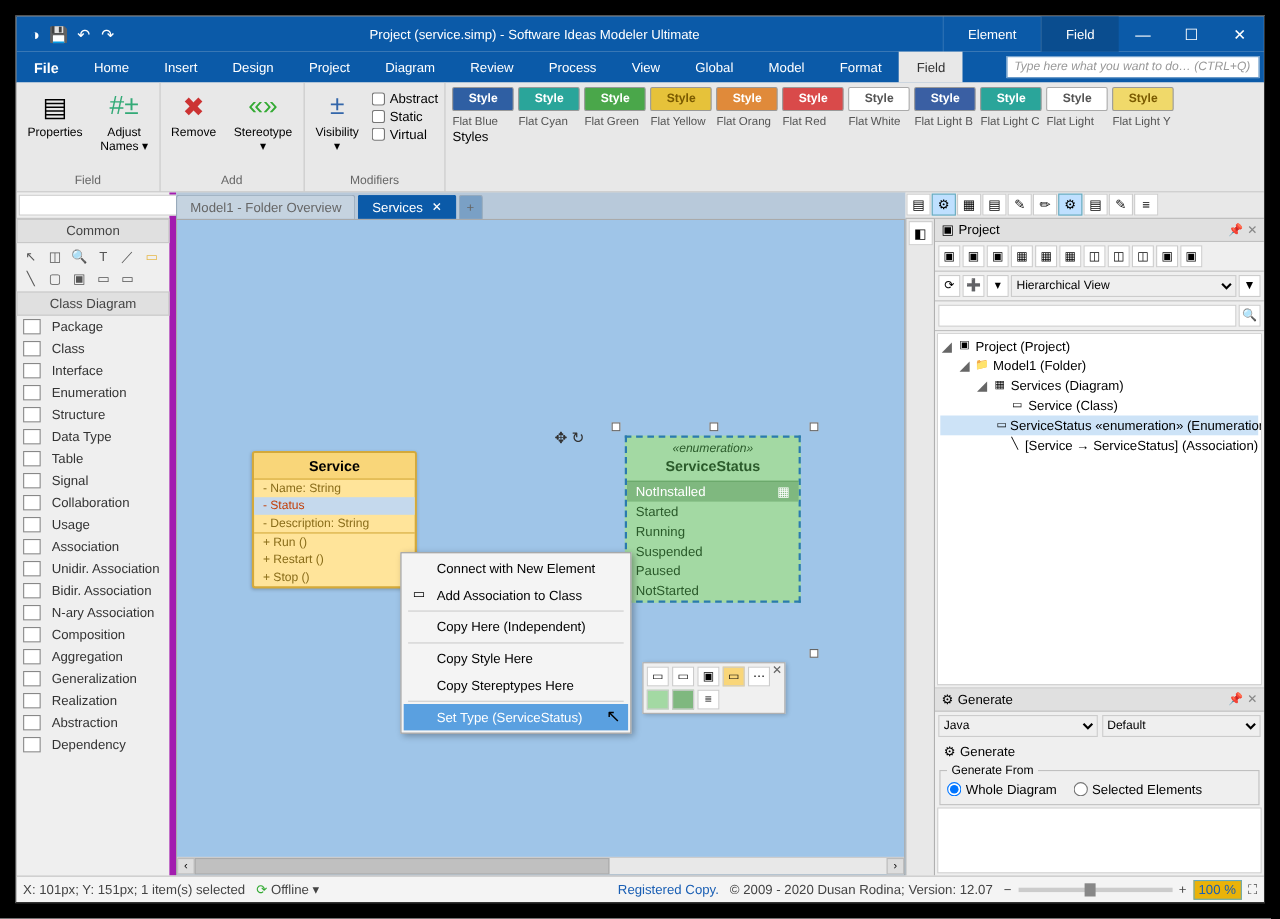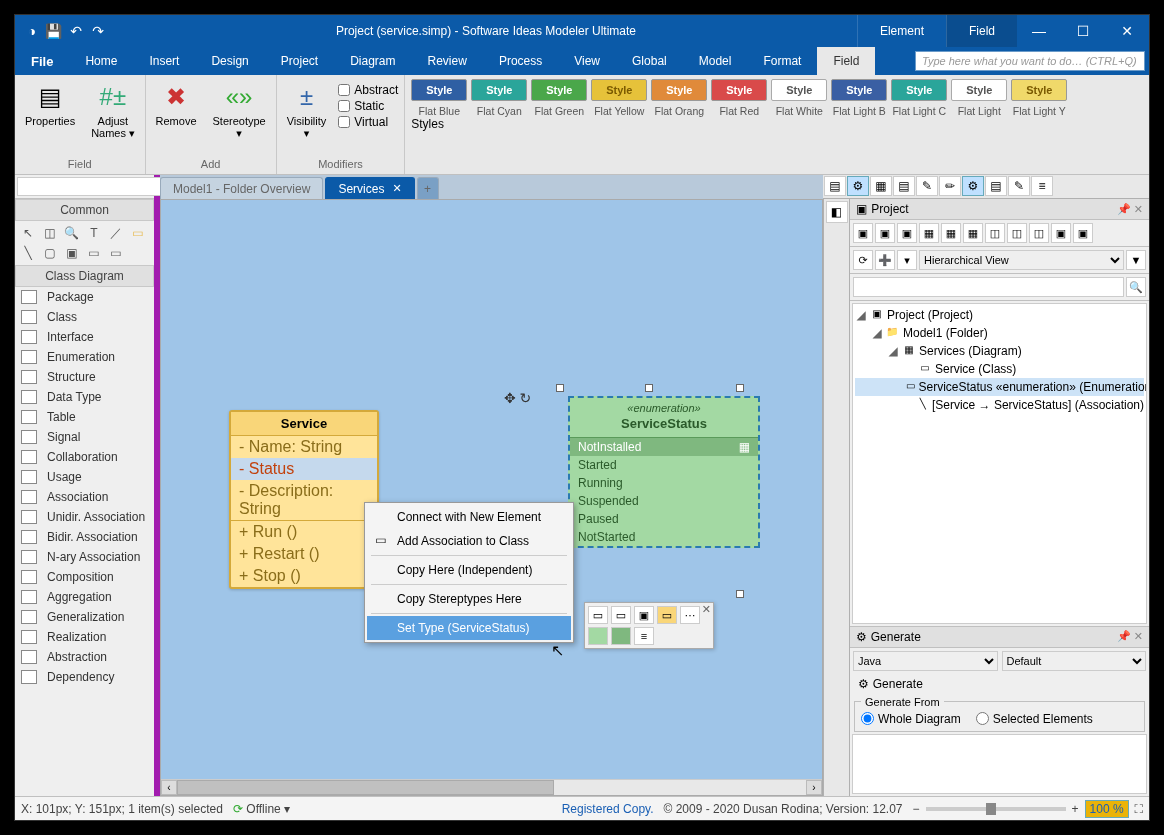--- a/index.html
+++ b/index.html
@@ -26,42 +26,42 @@
 .rbtn{display:flex;flex-direction:column;align-items:center;gap:2px;padding:2px 4px}
 .rbtn .ricon{width:32px;height:32px;display:flex;align-items:center;justify-content:center;font-size:24px}
 .rbtn .rlbl{font-size:11px;text-align:center;line-height:12px}
 .modchk{display:flex;flex-direction:column;gap:2px;padding-top:4px}
 .modchk label{display:flex;align-items:center;gap:4px;font-size:11px}
 .modchk input{width:12px;height:12px}
 .styles{flex:1;display:flex;flex-direction:column;padding:4px 6px 2px}
 .styles .srow{display:flex;gap:4px;flex-wrap:wrap}
 .styleswatch{width:56px;height:22px;border:1px solid #999;display:flex;align-items:center;justify-content:center;font-size:11px;font-weight:bold;color:#fff;border-radius:2px}
 .styles .snames{display:flex;gap:4px;margin-top:4px}
-.styles .sname{width:56px;text-align:center;font-size:10.5px;color:#555;white-space:nowrap;overflow:hidden}
+.styles .sname{width:56px;font-size:10.5px;color:#555;white-space:nowrap;overflow:hidden}
 .workarea{position:absolute;top:160px;bottom:24px;left:0;right:0;display:flex}
 .leftpanel{width:145px;background:#efefef;border-right:6px solid #a21caf;display:flex;flex-direction:column}
 .lpsearch{height:24px;display:flex;border-bottom:1px solid #c0c0c0}
 .lpsearch input{flex:1;border:1px solid #ccc;margin:2px;padding:0 4px;font-size:11px}
 .lpsearch .sicon{width:20px;display:flex;align-items:center;justify-content:center;background:#ddd;border:1px solid #bbb;margin:2px 2px 2px 0}
 .lphdr{background:#e0e0e0;border:1px solid #c8c8c8;text-align:center;padding:3px;font-size:12px;color:#444}
 .lptools{padding:4px;display:flex;flex-wrap:wrap;gap:4px}
 .lptool{width:18px;height:16px;display:inline-flex;align-items:center;justify-content:center;font-size:12px;color:#555}
 .lplist{flex:1;overflow:auto}
 .lpitem{display:flex;align-items:center;gap:10px;padding:3px 6px;font-size:12px;color:#333}
 .lpitem .ii{width:16px;height:14px;display:inline-block;border:1px solid #888;background:#fff;font-size:8px;text-align:center;line-height:12px;color:#666}
 .center{flex:1;display:flex;flex-direction:column;position:relative}
 .doctabs{height:24px;background:#b8c9da;display:flex;align-items:end}
 .doctab{height:22px;padding:0 12px;display:flex;align-items:center;font-size:12px;background:#c5d3e0;border:1px solid #9ab;border-bottom:none;margin-right:2px;border-radius:3px 3px 0 0;color:#666}
 .doctab.active{background:#0b5aa8;color:#fff;border-color:#0b5aa8}
 .doctab .x{margin-left:8px;font-size:11px}
 .canvas{flex:1;background:#9fc5e8;position:relative;border:1px solid #aaa;overflow:hidden}
 .classbox{position:absolute;background:#ffe49a;border:2px solid #d4a93a;border-radius:3px;box-shadow:0 1px 3px rgba(0,0,0,.2)}
 .classbox .cbhdr{background:#f9d679;text-align:center;font-weight:bold;padding:4px;border-bottom:1px solid #d4a93a;font-size:13px}
 .classbox .cbsec{border-bottom:1px solid #d4a93a}
-.classbox .cbrow{padding:2px 8px;font-size:16px;color:#8a6d1a}
+.classbox .cbrow{padding:2px 8px;font-size:11px;color:#8a6d1a}
 .classbox .cbrow.sel{background:#c5d9ed;color:#c2410c}
 .enumbox{position:absolute;background:#a3d9a3;border:2px dashed #2a7ab0}
 .enumbox .ebster{text-align:center;font-style:italic;font-size:11px;padding-top:4px;color:#2a5a2a}
 .enumbox .ebhdr{text-align:center;font-weight:bold;font-size:13px;padding:2px 0 6px;border-bottom:1px solid #5a9a5a;color:#2a5a2a}
 .enumbox .ebrow{padding:2px 8px;font-size:12px;color:#2a5a2a}
 .enumbox .ebrow.sel{background:#7fb87f;color:#fff;display:flex;justify-content:space-between}
 .handle{position:absolute;width:8px;height:8px;background:#fff;border:1px solid #666}
 .ctxmenu{position:absolute;background:#f4f4f4;border:1px solid #999;box-shadow:2px 2px 6px rgba(0,0,0,.3);padding:2px;min-width:210px}
 .ctxmenu .citem{padding:5px 12px 5px 30px;font-size:12px;position:relative}
 .ctxmenu .citem.sel{background:#5aa0e0;color:#fff}
@@ -357,21 +357,21 @@
             <div class="cbrow sel">- Status</div>
             <div class="cbrow">- Description: String</div>
           </div>
           <div class="cbsec" style="border-bottom:none">
             <div class="cbrow">+ Run ()</div>
             <div class="cbrow">+ Restart ()</div>
             <div class="cbrow">+ Stop ()</div>
           </div>
         </div>
 
-        <div class="enumbox" style="left:407px;top:196px;width:192px">
+        <div class="enumbox" style="left:407px;top:196px;width:160px">
           <div class="ebster">«enumeration»</div>
           <div class="ebhdr">ServiceStatus</div>
           <div class="ebrow sel">
               <span>NotInstalled</span>
               <span>▦</span>
             </div>
           <div class="ebrow">Started</div>
           <div class="ebrow">Running</div>
           <div class="ebrow">Suspended</div>
           <div class="ebrow">Paused</div>
@@ -384,20 +384,21 @@
         <div class="handle" style="left:395px;top:390px"></div>
         <div class="handle" style="left:484px;top:404px"></div>
         <div class="handle" style="left:575px;top:390px"></div>
 
         <div class="ctxmenu" style="left:203px;top:302px">
           <div class="citem"><span>Connect with New Element</span></div>
           <div class="citem"><span class="cicon">▭</span><span>Add Association to Class</span></div>
           <div class="csep"></div>
           <div class="citem">Copy Here (Independent)</div>
           <div class="csep"></div>
+          <div class="citem">Copy Style Here</div>
           <div class="citem">Copy Stereptypes Here</div>
           <div class="csep"></div>
           <div class="citem sel">Set Type (ServiceStatus)</div>
         </div>
         <div class="cursor" style="left:390px;top:441px">↖</div>
 
         <div class="minitb" style="left:423px;top:402px;width:130px">
           <span class="x">✕</span>
           <div class="mrow">
             <span class="mbtn">▭</span>

